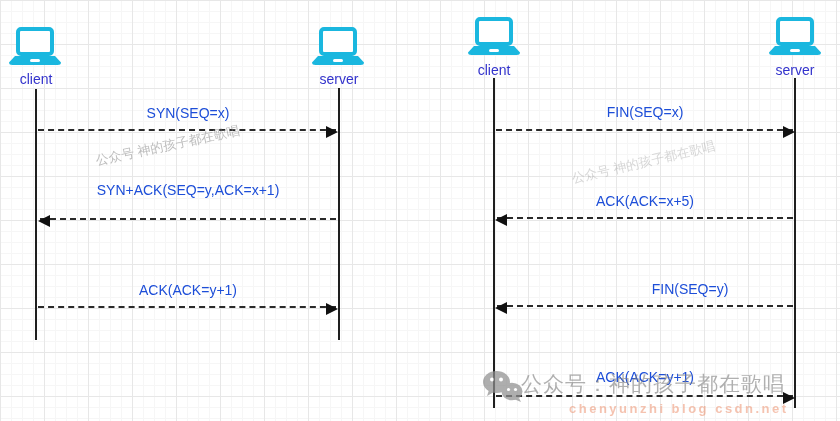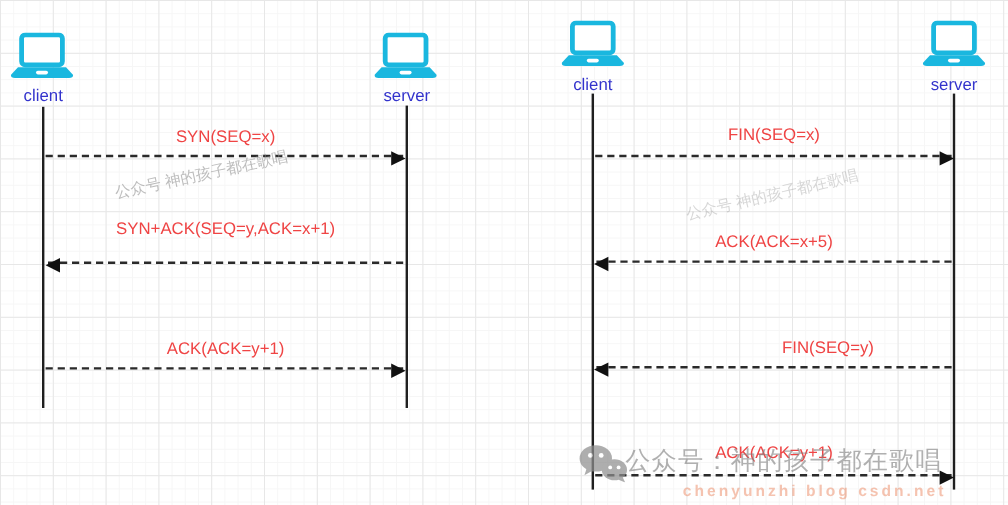--- a/index.html
+++ b/index.html
@@ -14,21 +14,21 @@
       linear-gradient(90deg, #f6f6f6 1px, transparent 1px);
     background-size:44px 44px,44px 44px,11px 11px,11px 11px;
   }
   .actor-label{
     position:absolute;width:72px;text-align:center;
     font-size:14px;color:#3333cc;
   }
   .lifeline{position:absolute;width:2px;background:#1f1f1f;}
   .msg-label{
     position:absolute;width:300px;text-align:center;
-    font-size:14px;color:#ef4444;white-space:nowrap;
+    font-size:14px;color:#1d4ed8;white-space:nowrap;
   }
   .msg-arrow{position:absolute;height:0;border-top:2px dashed #2a2a2a;}
   .head-right{
     position:absolute;right:-2px;top:-5px;width:0;height:0;
     border-top:6px solid transparent;border-bottom:6px solid transparent;
     border-left:12px solid #111;
   }
   .head-left{
     position:absolute;left:-2px;top:-5px;width:0;height:0;
     border-top:6px solid transparent;border-bottom:6px solid transparent;

